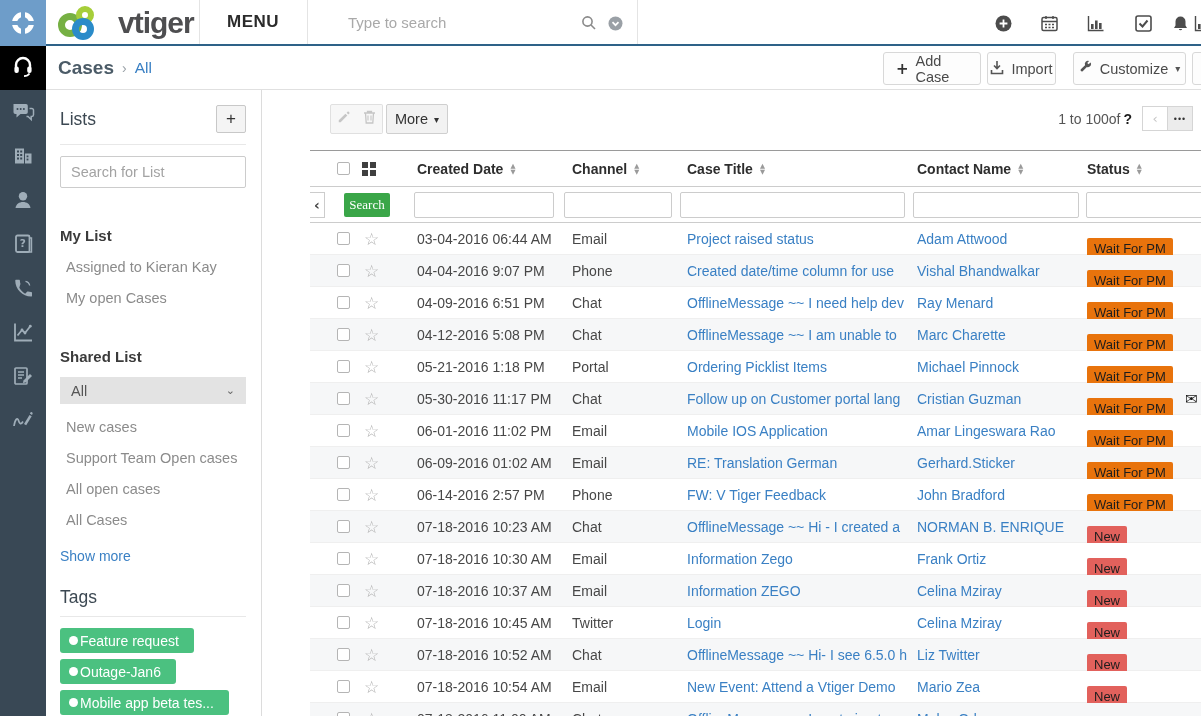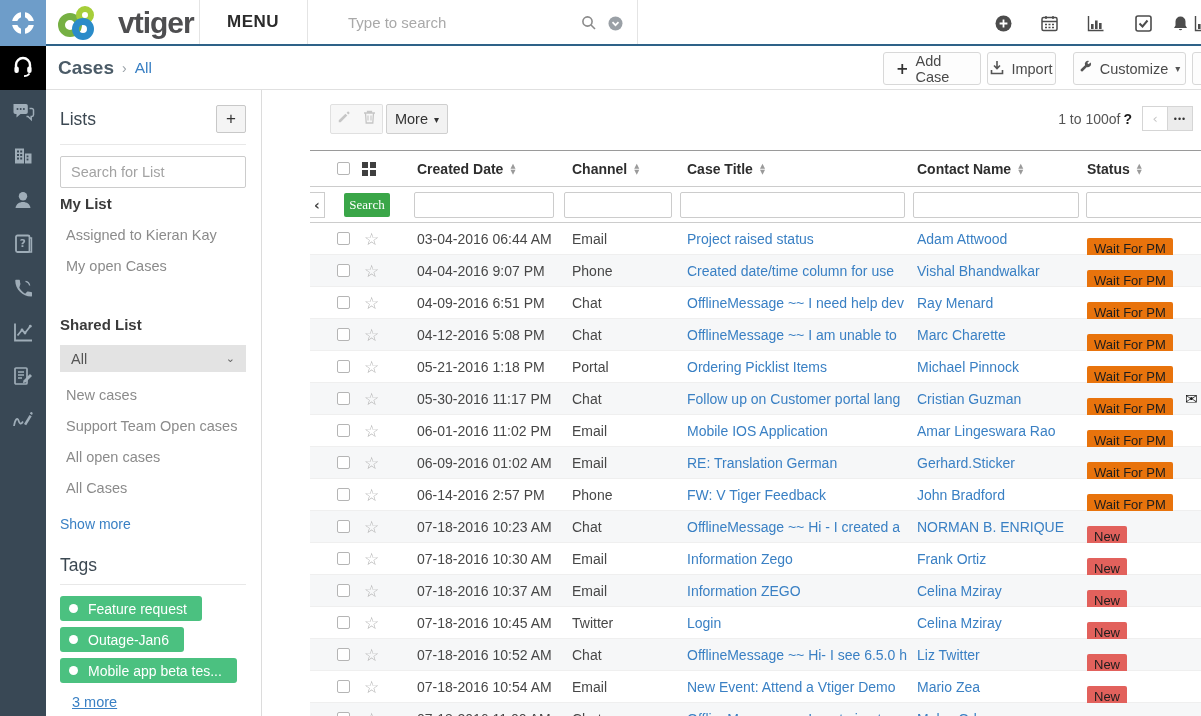--- a/index.html
+++ b/index.html
@@ -59,30 +59,30 @@
   .listspanel{position:absolute;left:46px;top:90px;width:216px;height:626px;background:#fff;
               border-right:1px solid #dcdcdc;padding:12px 15px 0 14px;overflow:hidden}
   .lp-head{display:flex;justify-content:space-between;align-items:center;height:34px}
   .lp-title{font-size:17.5px;color:#3c4852}
   .lp-add{width:30px;height:28px;border:1px solid #c8c8c8;border-radius:2px;background:#f4f4f4;
           font-size:17px;color:#333;display:flex;align-items:center;justify-content:center;cursor:pointer}
   .lp-div{border:none;border-top:1px solid #e8e8e8;margin:8px 0 11px}
   .lp-search{width:100%;height:32px;border:1px solid #ccc;border-radius:2px;padding:0 10px;
              font-size:14.5px;color:#555;font-family:inherit;outline:none}
   .lp-search::placeholder{color:#a3a3a3}
-  .lp-sec-title{margin-top:7px;font-size:15px;font-weight:600;color:#3b3b3b}
+  .lp-sec-title{margin-top:39px;font-size:15px;font-weight:600;color:#3b3b3b}
   .lp-item{margin-top:15px;padding-left:6px;color:#8b8b8b;font-size:14.5px;cursor:pointer;
            white-space:nowrap;overflow:hidden}
   .lp-sec-title.gap{margin-top:42px}
   .lp-selected{margin-top:12px;height:27px;background:#e3e3e3;display:flex;align-items:center;
                justify-content:space-between;padding:0 11px;color:#555;font-size:14.5px;cursor:pointer}
   .lp-chev{font-size:11px;color:#666}
   .lp-link{display:inline-block;margin-top:20px;color:var(--link-blue);font-size:14px;cursor:pointer}
   .lp-title2{margin-top:22px;font-size:17.5px;color:#3c4852}
-  .tag-pill{display:flex;align-items:center;gap:10px;height:25px;background:var(--tag-green);
+  .tag-pill{display:flex;align-items:center;gap:2px;height:25px;background:var(--tag-green);
             color:#fff;border-radius:3px;margin-bottom:6px;padding:0 15px 0 9px;
             width:max-content;max-width:100%;font-size:14px;cursor:pointer}
   .tag-dot{width:9px;height:9px;border-radius:50%;background:#fff;flex:0 0 auto}
   .lp-more{display:inline-block;margin:5px 0 0 12px;color:var(--link-blue);
            text-decoration:underline;font-size:14.5px;cursor:pointer}
 
   
   .main{position:absolute;left:310px;top:90px;width:891px;height:626px;background:#fff;overflow:hidden}
   .tool-ic{position:absolute;top:14px;width:27px;height:30px;background:#f7f7f7;
            border:1px solid #e0e0e0;display:flex;align-items:center;justify-content:center;cursor:pointer}

